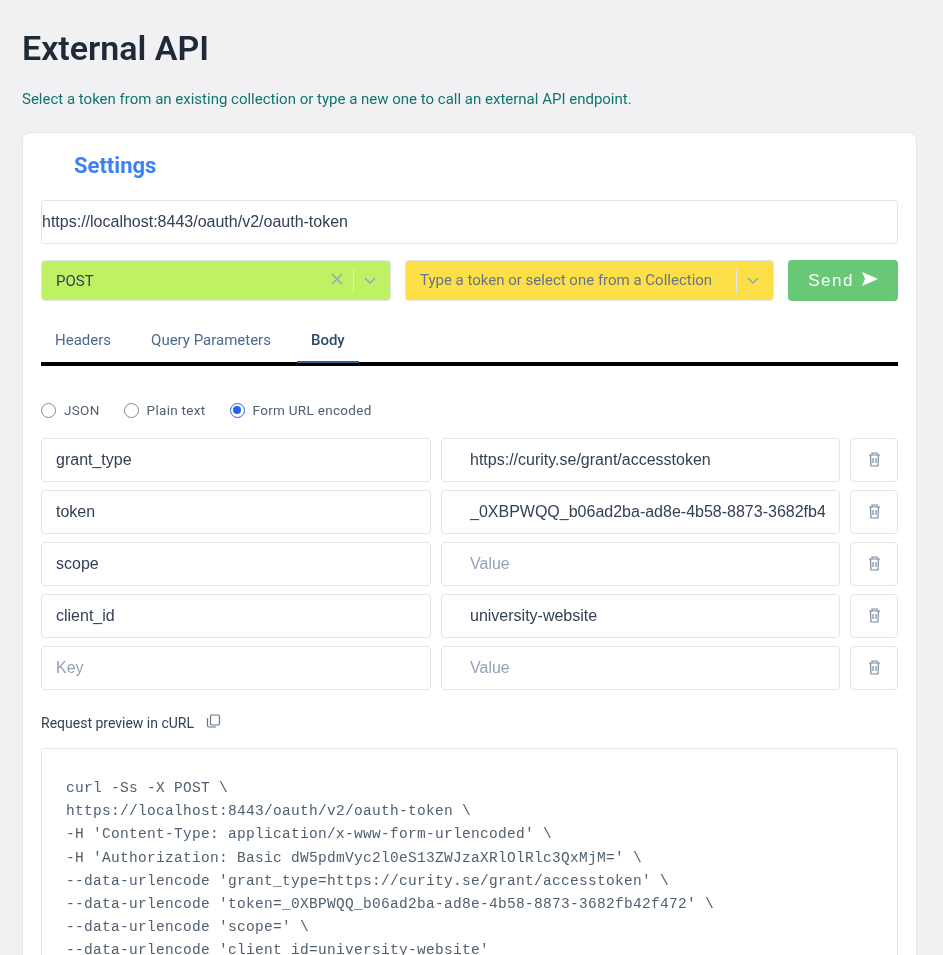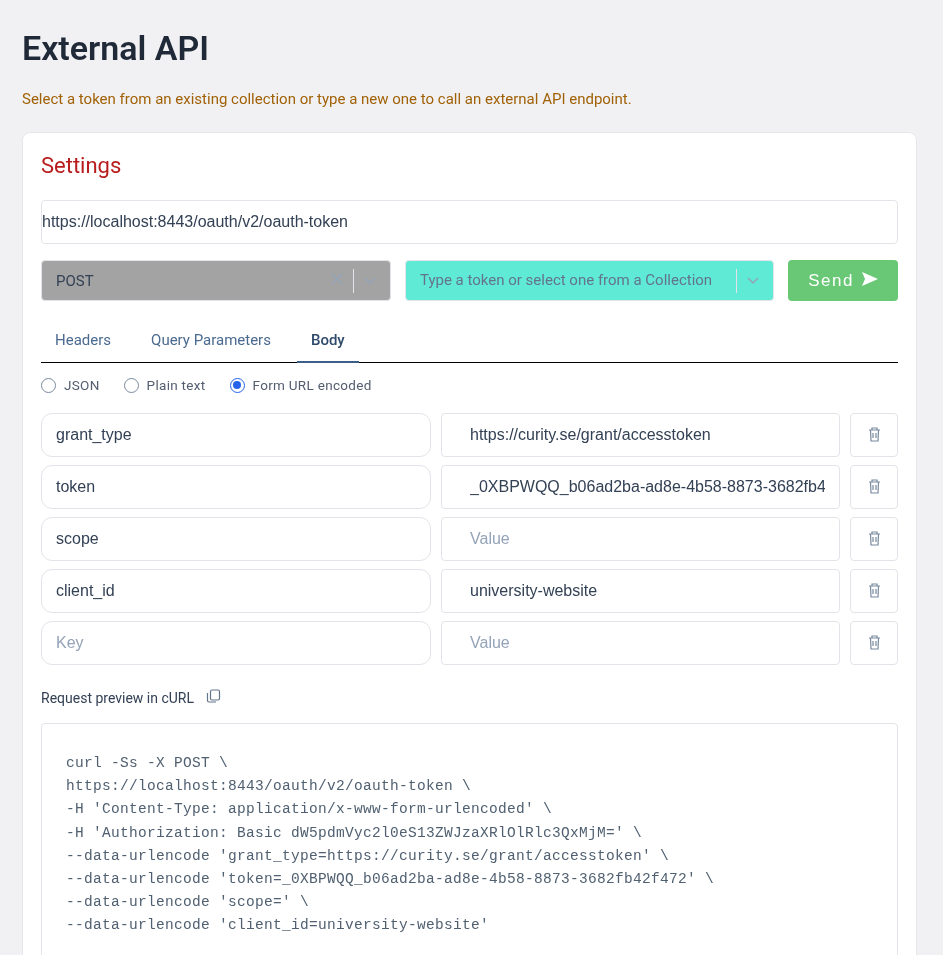--- a/index.html
+++ b/index.html
@@ -34,34 +34,35 @@
       padding: 28px 22px 20px 22px;
     }
     h1 {
       font-size: 34px;
       font-weight: 600;
       color: #1f2937;
       margin-bottom: 22px;
     }
     .description {
       font-size: 15px;
-      color: #a16207;
+      color: #0f766e;
       margin-bottom: 24px;
     }
     .card {
       background: #fff;
       border: 1px solid #e4e6ea;
       border-radius: 8px;
       padding: 20px 18px 20px 18px;
     }
     .card-title {
       font-size: 22px;
-      font-weight: 400;
-      color: #b91c1c;
+      font-weight: 700;
+      color: #3b82f6;
       margin-bottom: 22px;
+      margin-left: 33px;
     }
     .input {
       width: 100%;
       border: 1px solid #e2e4e9;
       border-radius: 4px;
       padding: 12px 0;
       font-size: 16px;
       color: #334155;
       background: #fff;
       outline: none;
@@ -78,21 +79,21 @@
       align-items: stretch;
       margin-bottom: 20px;
     }
     .method-select {
       flex: 0 0 350px;
       display: flex;
       align-items: center;
       border: 1px solid #e2e4e9;
       border-radius: 4px;
       padding: 0 6px 0 14px;
-      background: #a3a3a3;
+      background: #bef264;
     }
     .method-value {
       flex: 1;
       font-size: 15px;
       color: #334155;
     }
     .icon-btn {
       background: none;
       border: none;
       cursor: pointer;
@@ -108,21 +109,21 @@
       background: #e2e4e9;
       margin: 0 2px;
     }
     .token-select {
       flex: 1;
       display: flex;
       align-items: center;
       border: 1px solid #e2e4e9;
       border-radius: 4px;
       padding: 6px 6px 6px 14px;
-      background: #5eead4;
+      background: #fde047;
     }
     .token-placeholder {
       flex: 1;
       font-size: 15px;
       color: #64748b;
       line-height: 1.4;
     }
     .send-btn {
       flex: 0 0 110px;
       background: #69c876;
@@ -133,22 +134,22 @@
       font-weight: 500;
       letter-spacing: 1.5px;
       cursor: pointer;
       display: flex;
       align-items: center;
       justify-content: center;
       gap: 8px;
     }
     .tabs {
       display: flex;
-      border-bottom: 1px solid #000000;
-      margin-bottom: 14px;
+      border-bottom: 4px solid #000000;
+      margin-bottom: 36px;
       gap: 12px;
     }
     .tab {
       padding: 10px 14px 12px 14px;
       font-size: 15px;
       color: #4a6a8f;
       cursor: pointer;
       border-bottom: 2px solid transparent;
       margin-bottom: -1px;
     }
@@ -195,21 +196,20 @@
     .kv-row {
       display: flex;
       gap: 10px;
       margin-bottom: 8px;
     }
     .kv-row .input {
       padding: 12px 14px;
     }
     .kv-row .key-input {
       flex: 0 0 390px;
-      border-radius: 11px;
     }
     .kv-row .val-input {
       flex: 1;
       padding-left: 28px;
     }
     .trash-btn {
       flex: 0 0 48px;
       border: 1px solid #e2e4e9;
       border-radius: 4px;
       background: #fff;

